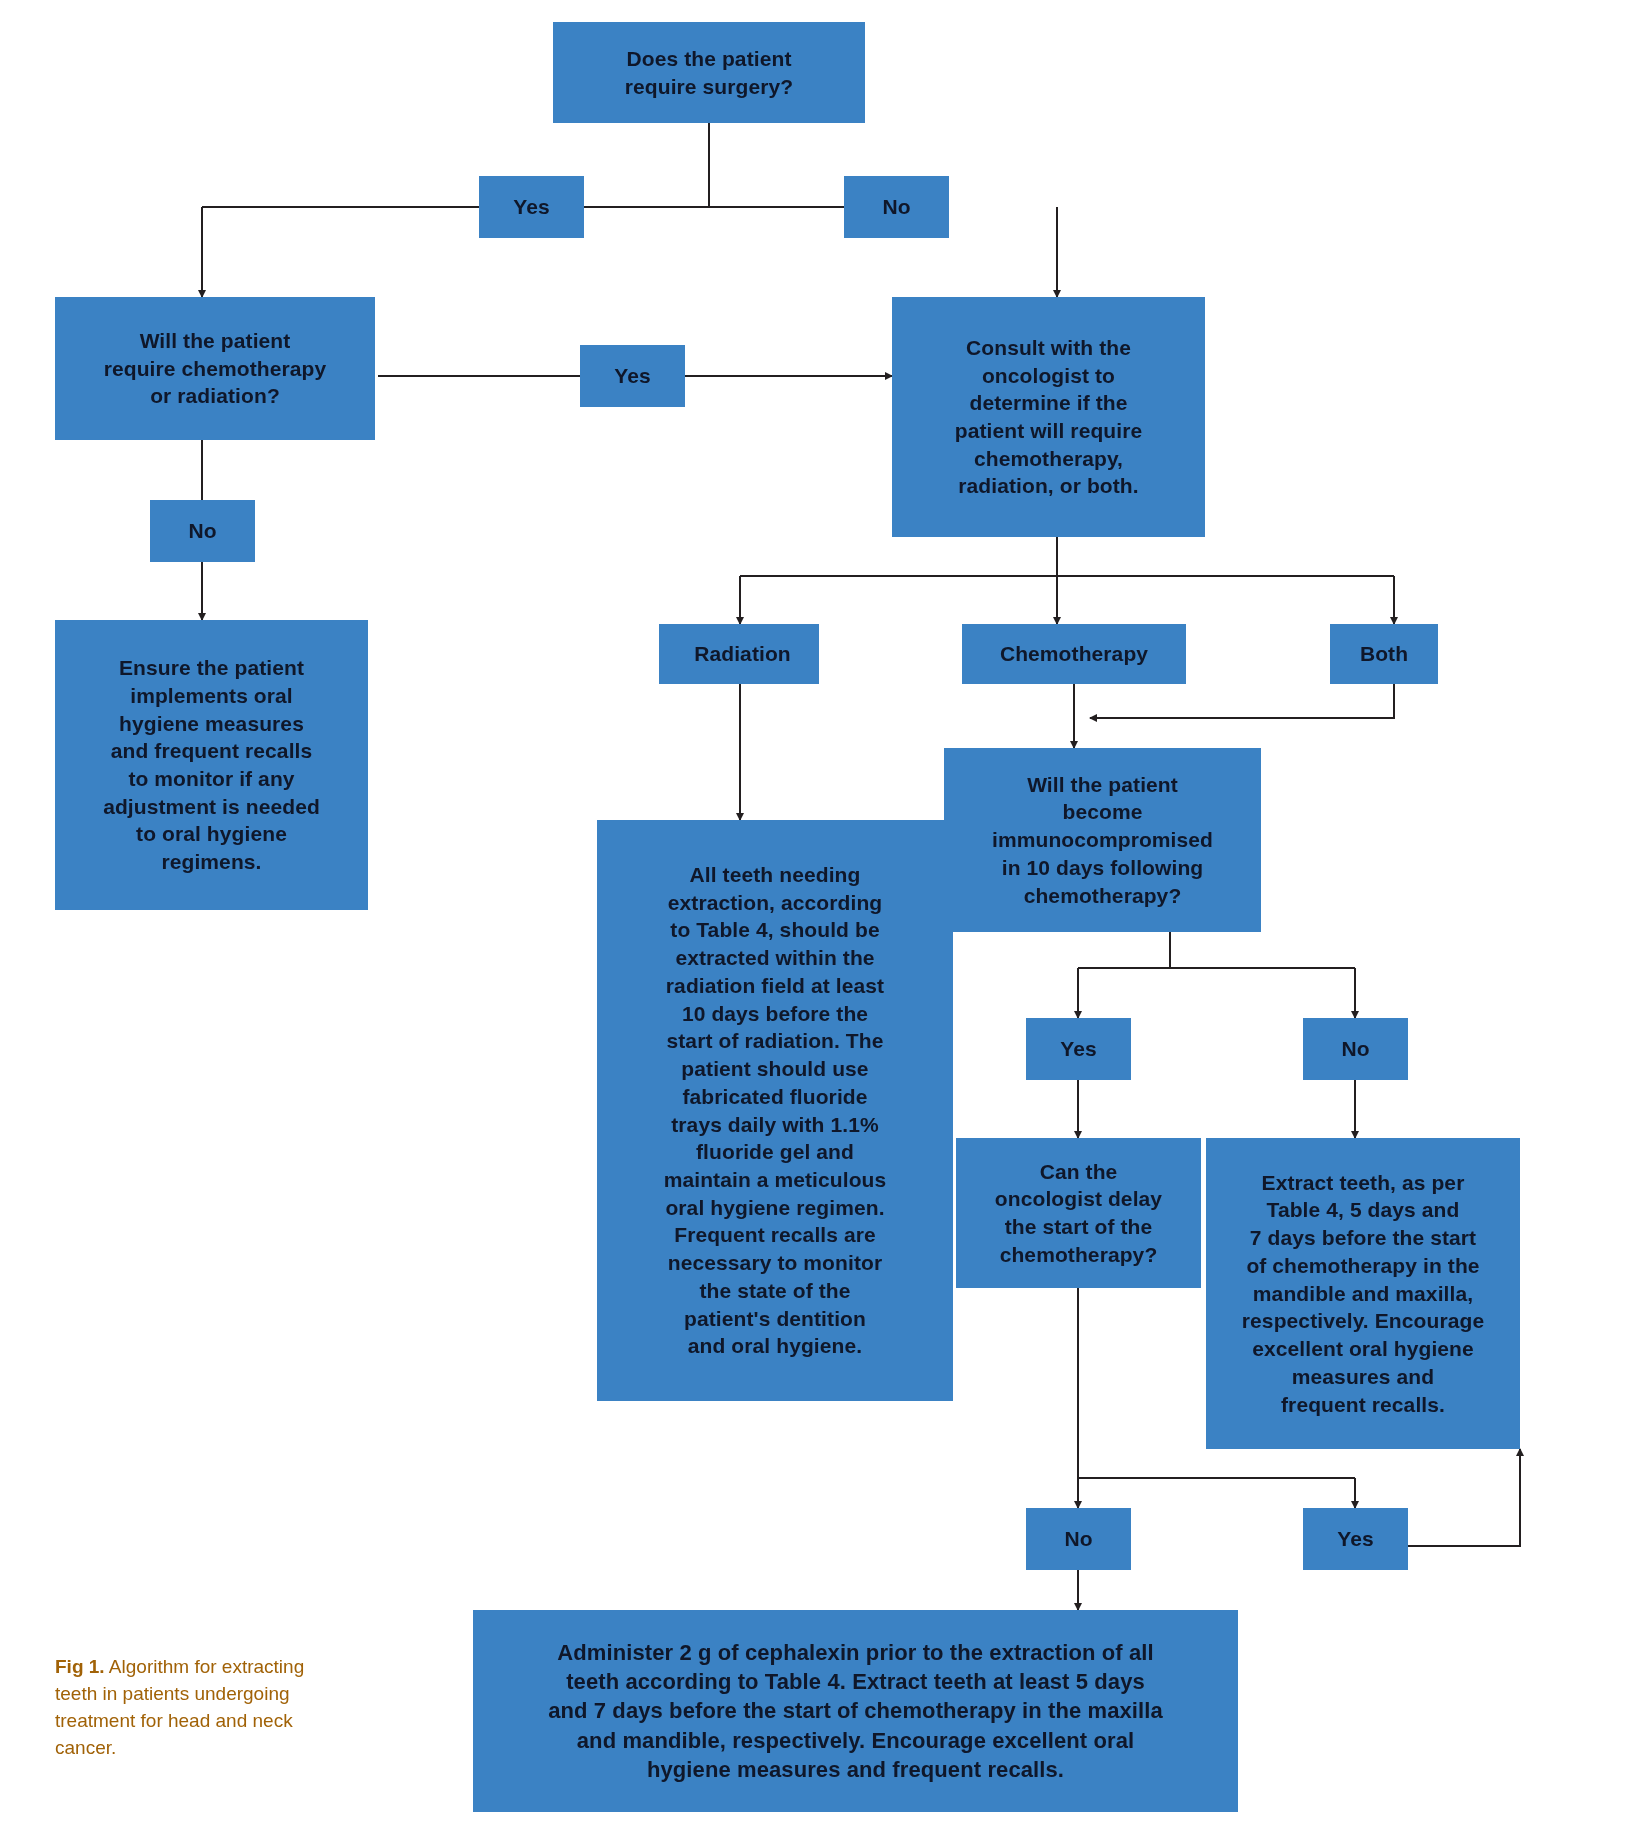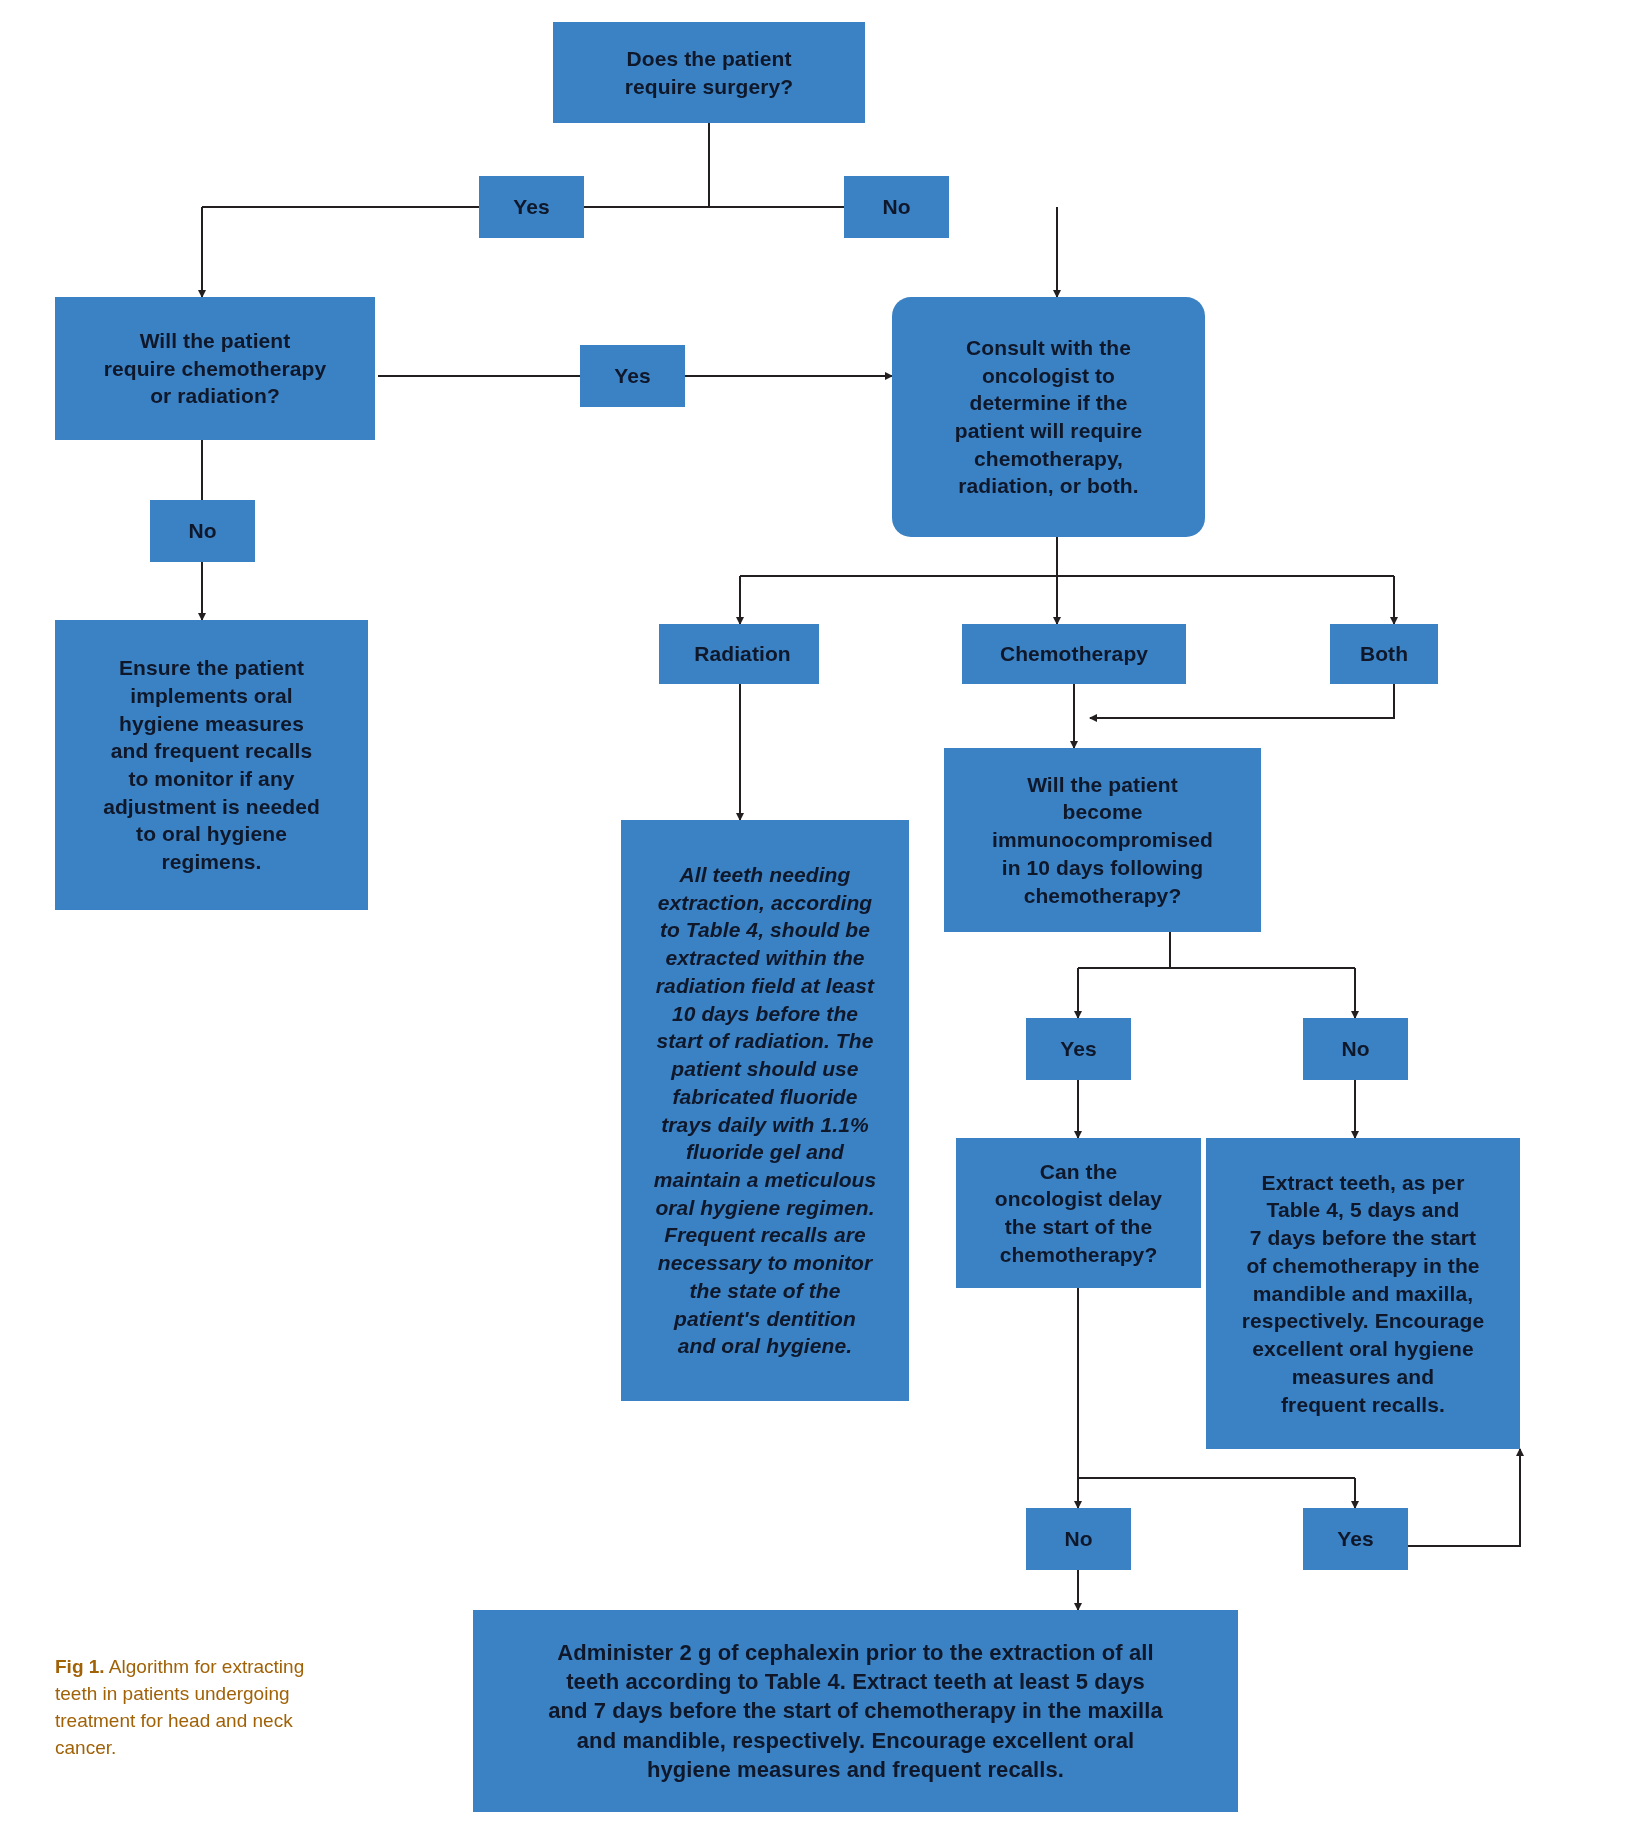--- a/index.html
+++ b/index.html
@@ -145,21 +145,21 @@
   </div>
 
   <div class="node lbl" style="left:580px; top:345px; width:105px; height:62px;">
     <span>Yes</span>
   </div>
 
   <div class="node lbl" style="left:150px; top:500px; width:105px; height:62px;">
     <span>No</span>
   </div>
 
-  <div class="node body-txt" style="left:892px; top:297px; width:313px; height:240px;border-radius:19px;">
+  <div class="node body-txt" style="left:892px; top:297px; width:313px; height:240px;">
     <span>Consult with the
 oncologist to
 determine if the
 patient will require
 chemotherapy,
 radiation, or both.</span>
   </div>
 
   <div class="node body-txt" style="left:55px; top:620px; width:313px; height:290px;">
     <span>Ensure the patient
@@ -177,21 +177,21 @@
   </div>
 
   <div class="node lbl" style="left:962px; top:624px; width:224px; height:60px;">
     <span>Chemotherapy</span>
   </div>
 
   <div class="node lbl" style="left:1330px; top:624px; width:108px; height:60px;">
     <span>Both</span>
   </div>
 
-  <div class="node body-txt" style="left:621px; top:820px; width:288px; height:581px;font-style:italic;">
+  <div class="node body-txt" style="left:597px; top:820px; width:356px; height:581px;">
     <span>All teeth needing
 extraction, according
 to Table 4, should be
 extracted within the
 radiation field at least
 10 days before the
 start of radiation. The
 patient should use
 fabricated fluoride
 trays daily with 1.1%

